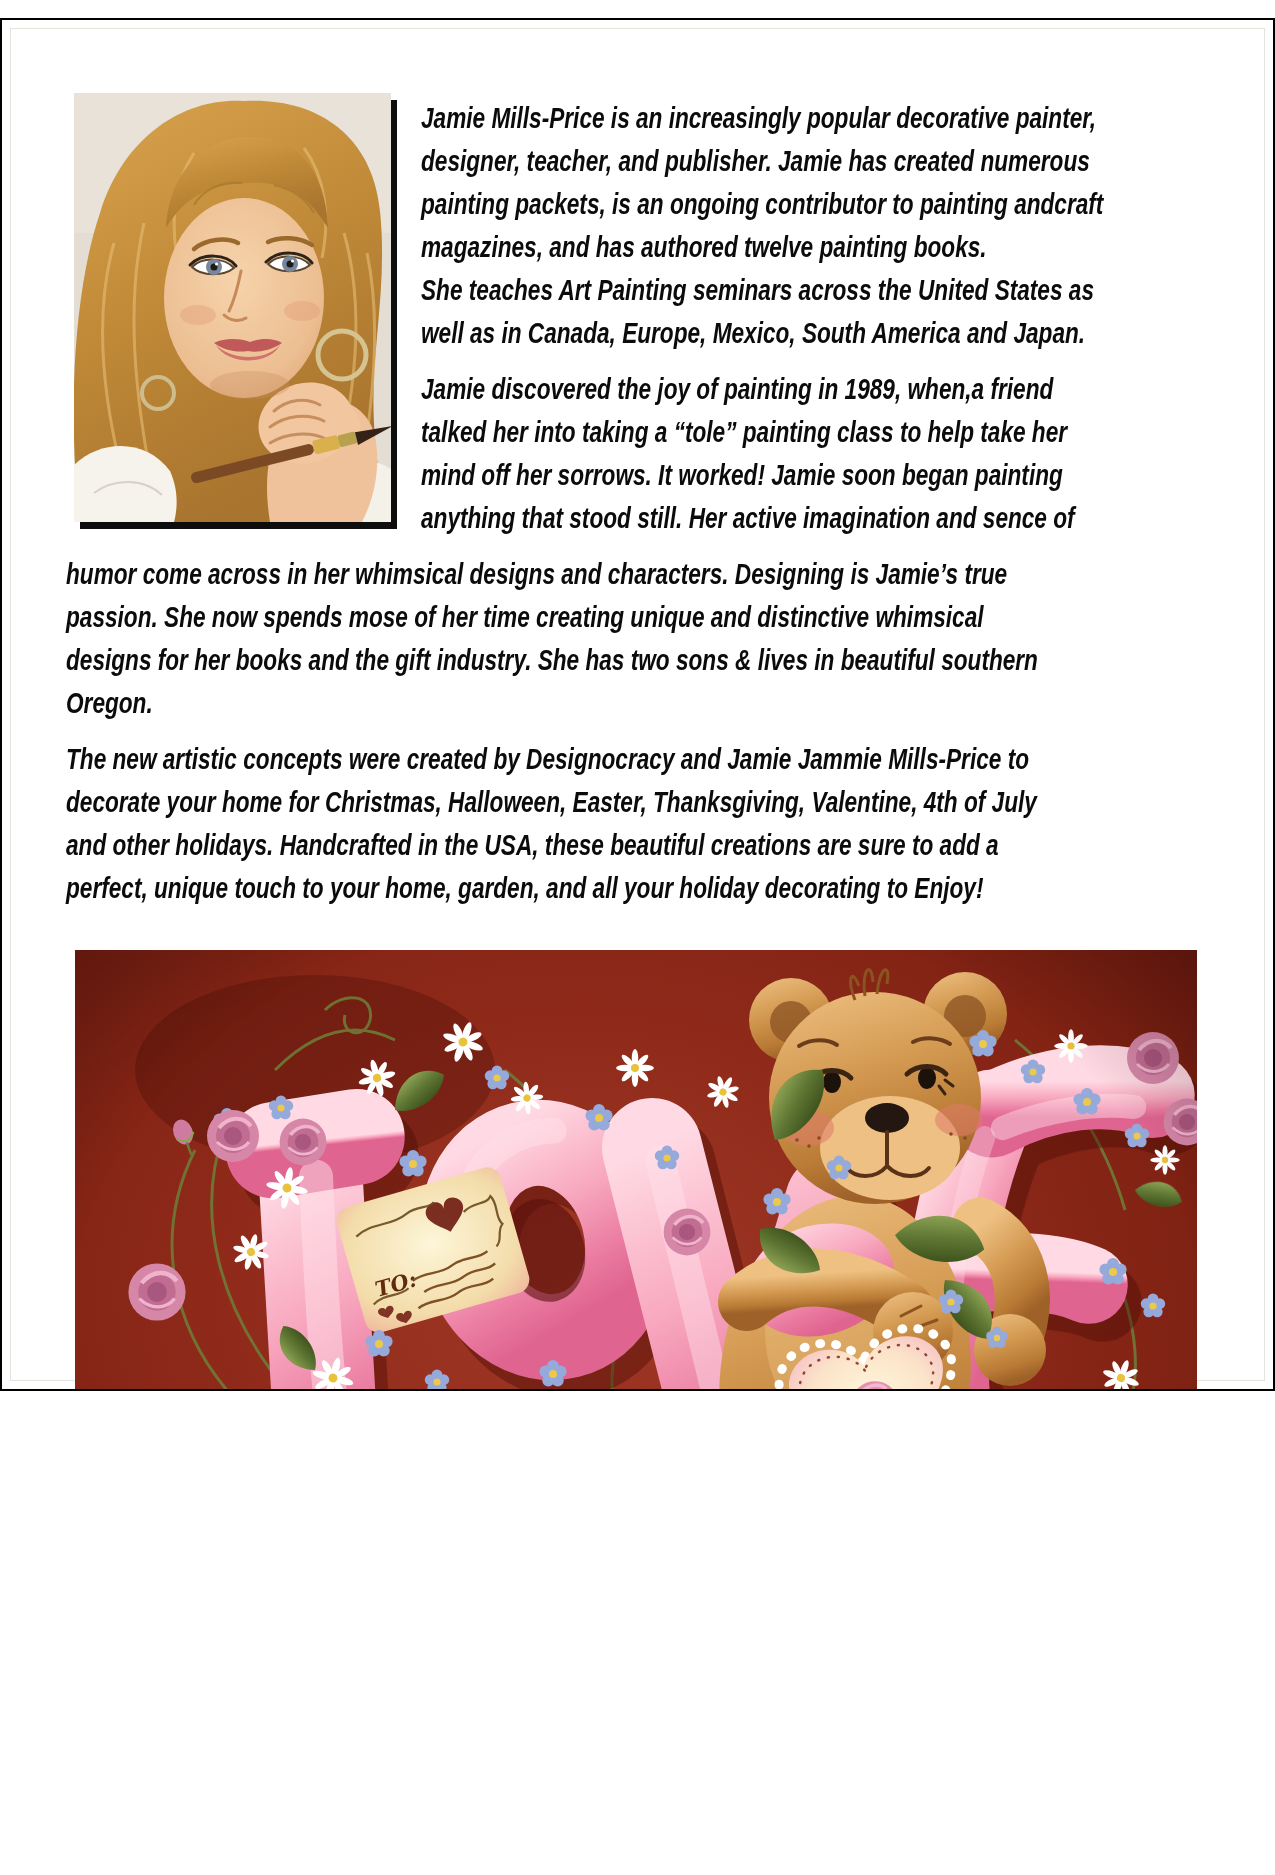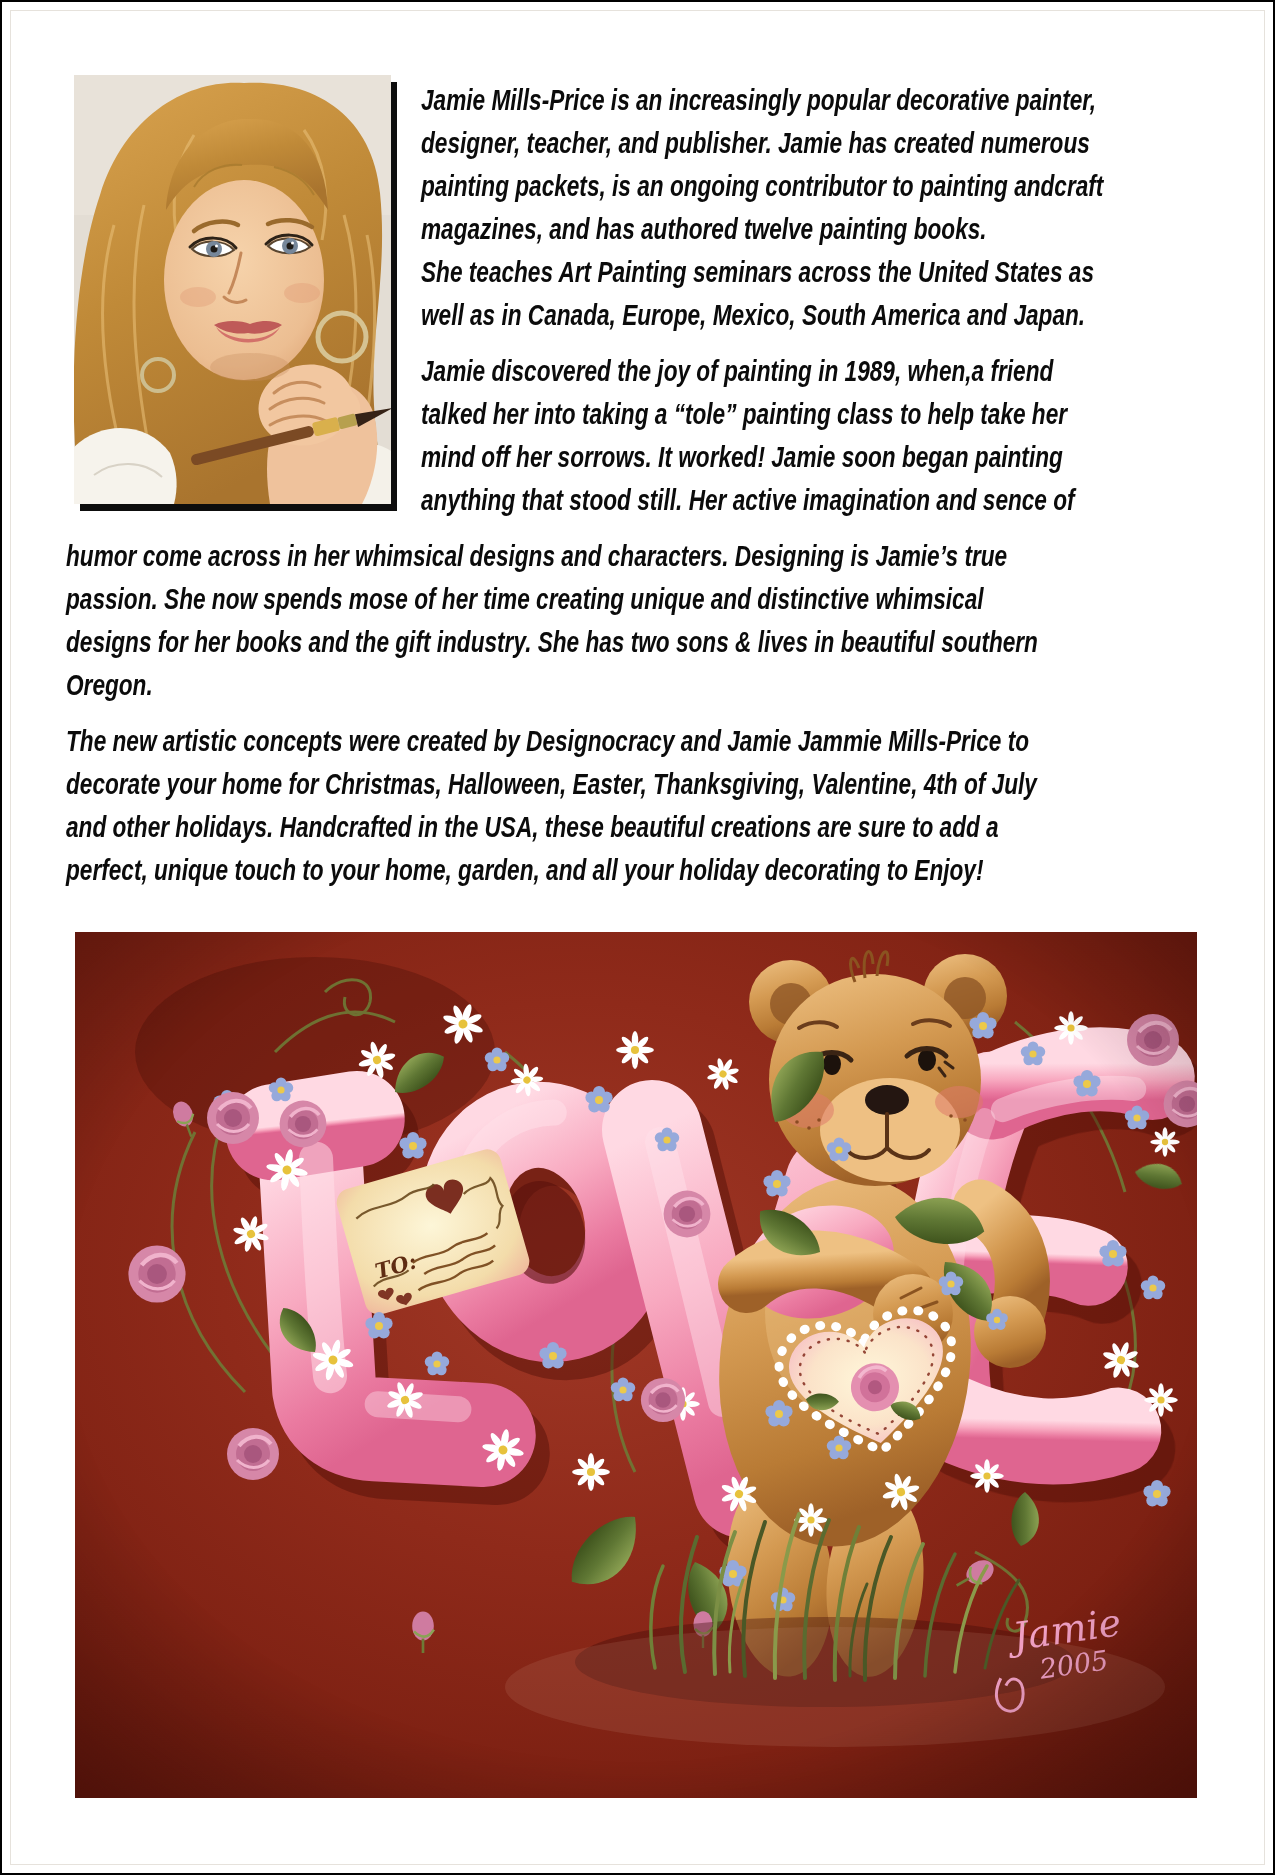--- a/index.html
+++ b/index.html
@@ -1,23 +1,24 @@
 <!DOCTYPE html>
 <html><head>
 <meta charset="utf-8">
 <style>
   html,body{margin:0;padding:0;background:#ffffff;}
   .page{
     position:relative;
-    width:1275px;height:1875px;
+    width:1275px;height:1373px;
     box-sizing:border-box;
     background:#ffffff;
     border:2px solid #000000;
     overflow:hidden;
     font-family:"Liberation Sans",sans-serif;
+    margin-top:18px;
   }
   .inner-line{
     position:absolute;inset:8px;
     border:1px solid #e6e2dc;
     pointer-events:none;
   }
   .content{
     position:absolute;
     left:0;top:0;width:1275px;
     padding:73px 0 0 64px;

